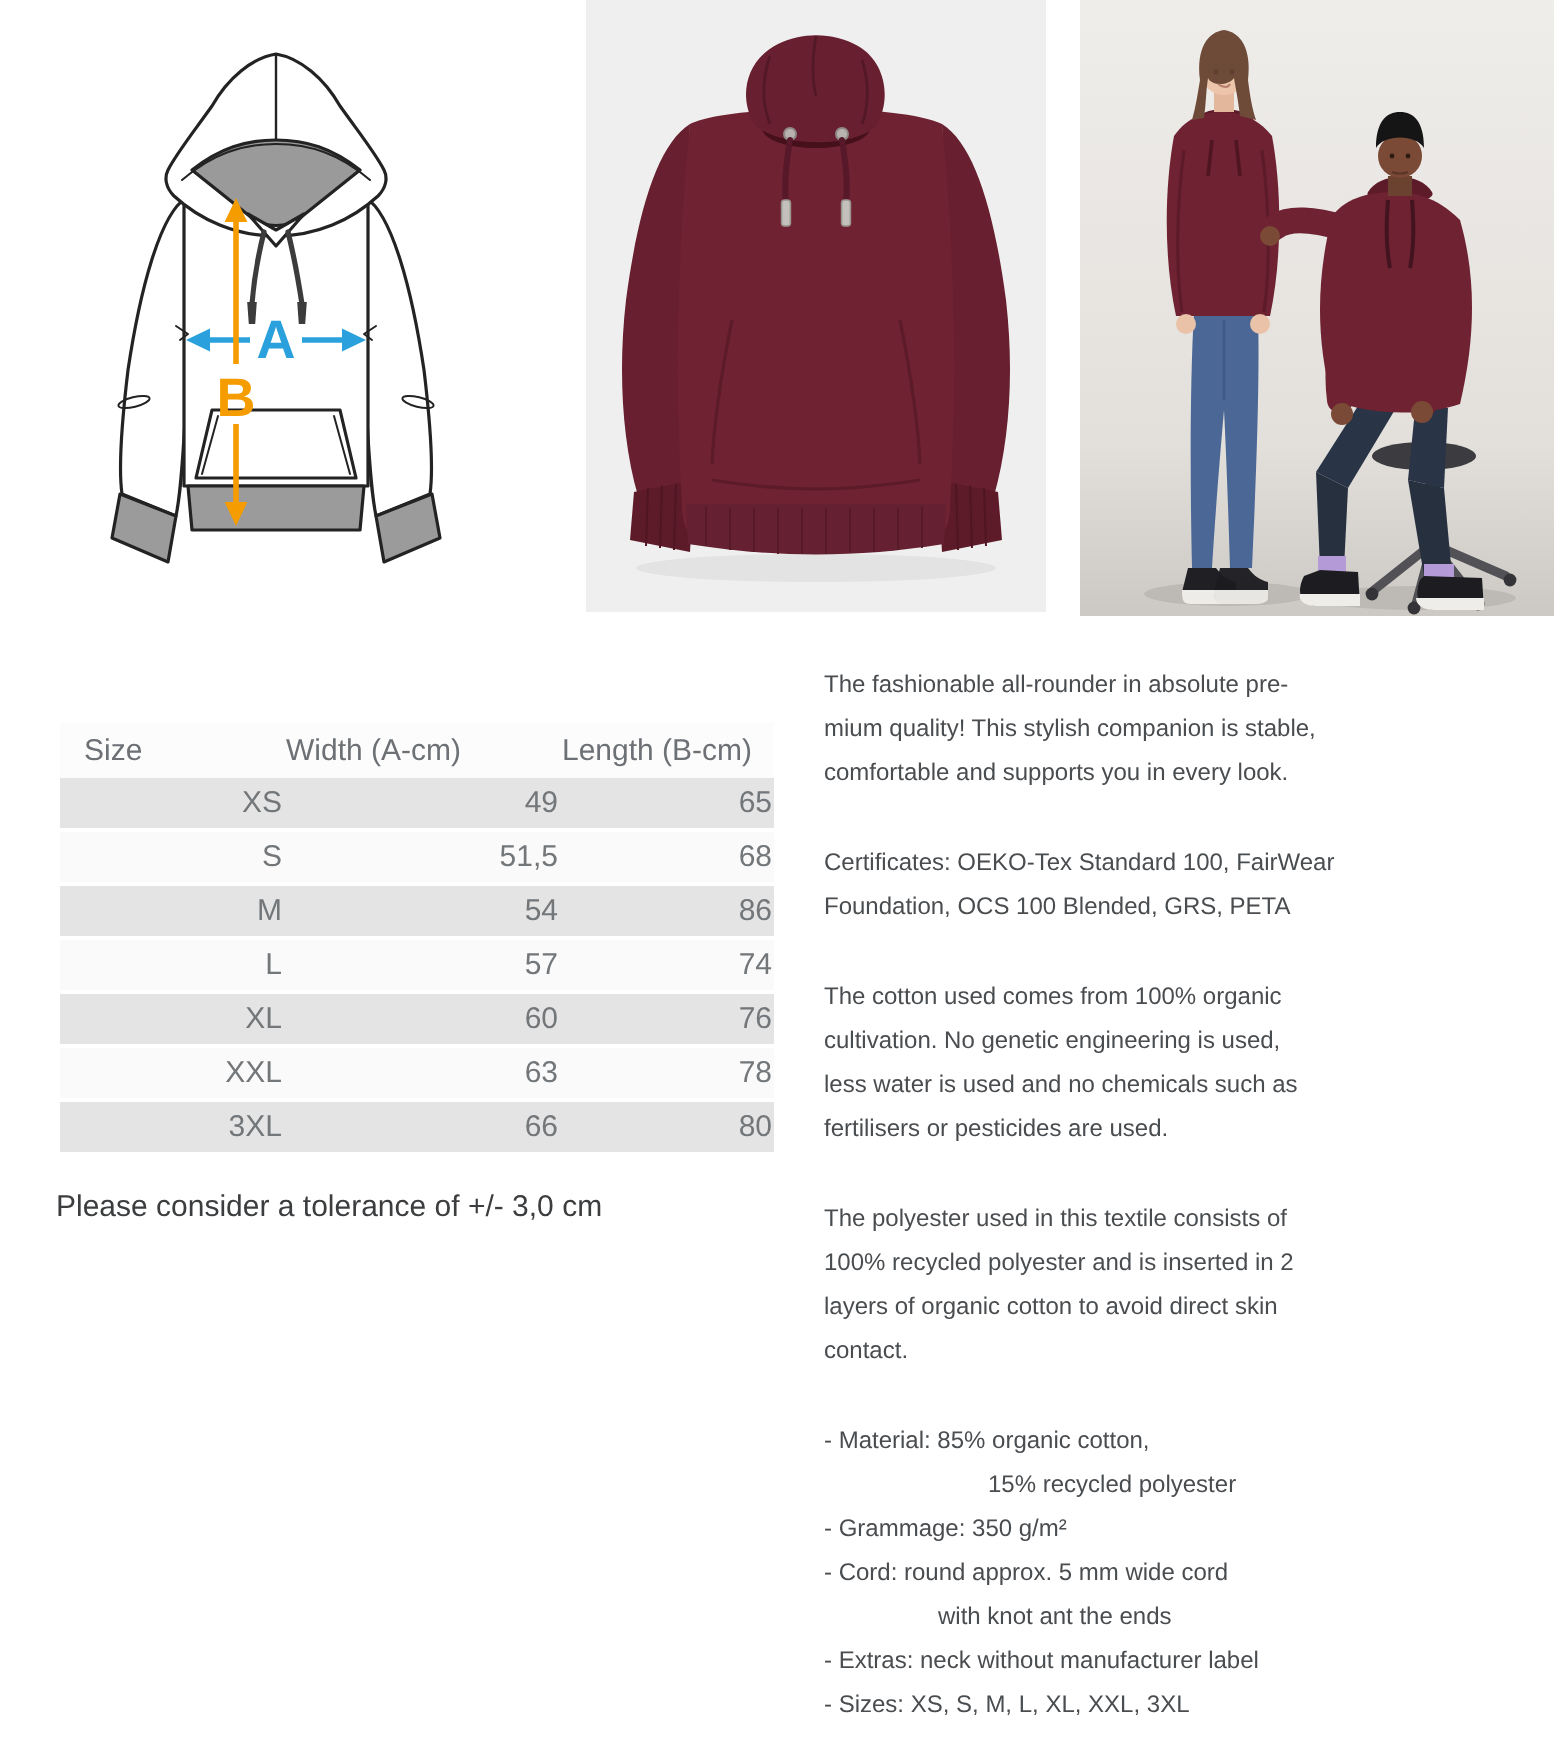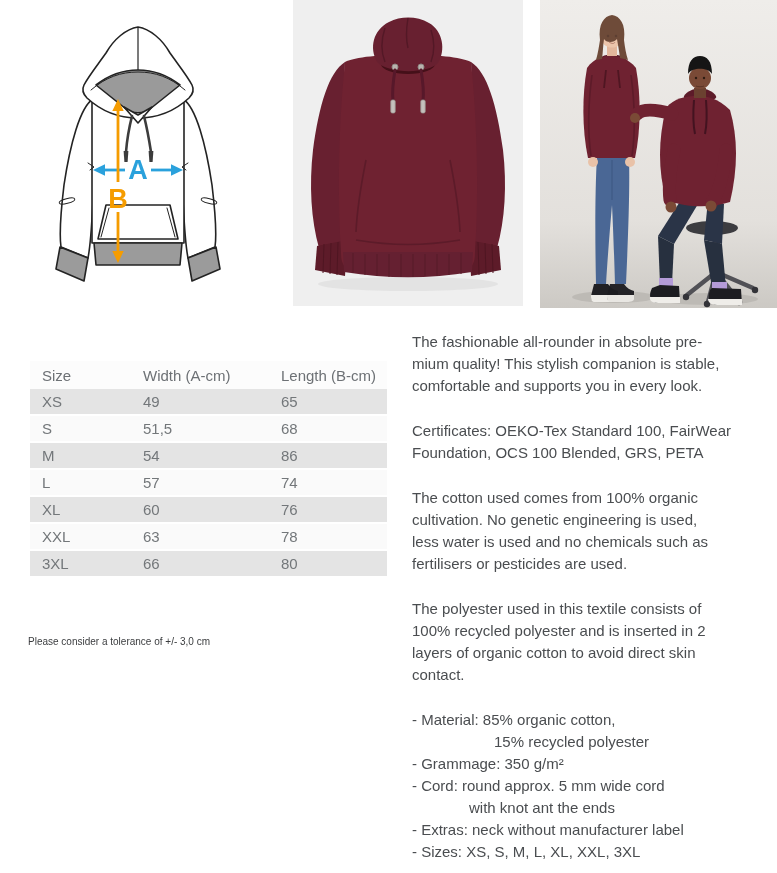--- a/index.html
+++ b/index.html
@@ -16,33 +16,33 @@
 
   table.size-table{
     position:absolute;left:30px;top:345px;width:357px;
     border-collapse:collapse;table-layout:fixed;
     font-size:15px;color:#73777a;margin-top:16px;
   }
   table.size-table th{
     font-weight:400;text-align:left;height:26px;background:#fcfcfc;color:#6d7175;vertical-align:middle;
   }
   table.size-table td{
-    text-align:left;height:23px;vertical-align:middle;border-bottom:2px solid #ffffff;
+    text-align:right;height:23px;vertical-align:middle;border-bottom:2px solid #ffffff;
   }
   table.size-table tbody tr.row-odd td{background:#e4e4e4;}
   table.size-table tbody tr.row-even td{background:#fafafa;}
   table.size-table th:first-child,table.size-table td:first-child{padding-left:12px;}
   col.c1{width:112px;}col.c2{width:138px;}col.c3{width:107px;}
 
   .tolerance{
-    position:absolute;left:28px;top:593px;font-size:10px;color:#3b3d3f;line-height:22px;margin-top:38px;
+    position:absolute;left:28px;top:593px;font-size:15px;color:#3b3d3f;line-height:22px;
   }
   .description{
     position:absolute;left:412px;top:331px;width:358px;
-    font-size:15px;line-height:22px;color:#4a4d50;
+    font-size:12px;line-height:22px;color:#4a4d50;
   }
   .description p{margin:0 0 23px 0;white-space:pre-line;}
   .detail-line{white-space:pre-wrap;}
   .indent-a{padding-left:82px;}
   .indent-b{padding-left:57px;}
 </style>
 </head>
 <body>
 
 <div class="canvas">

